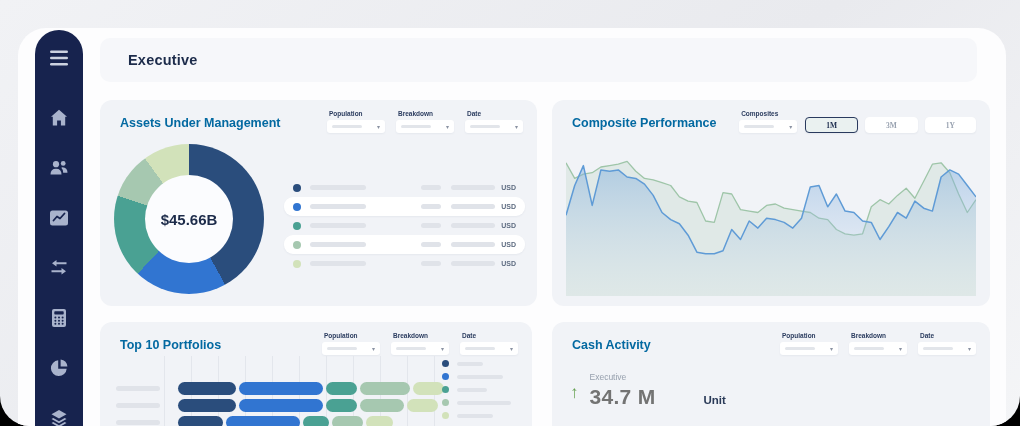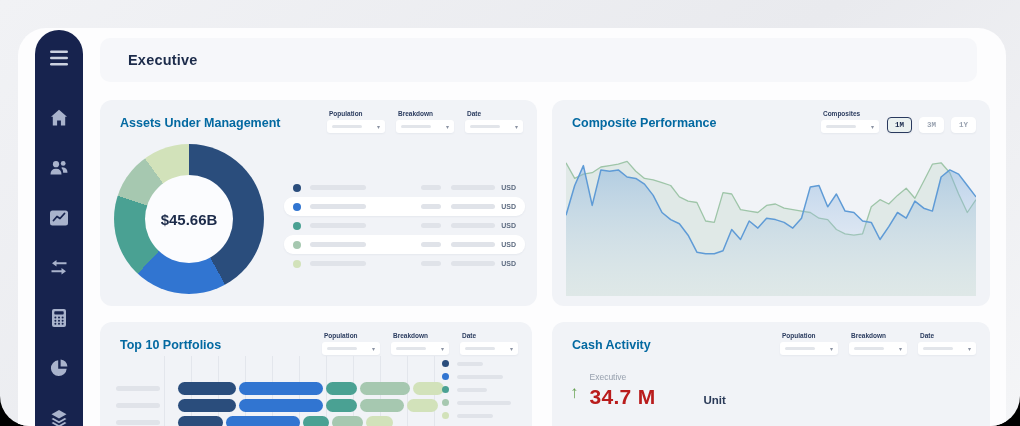--- a/index.html
+++ b/index.html
@@ -64,23 +64,23 @@
   .dot { width:8px; height:8px; border-radius:50%; flex:none; }
   .ph-name { width:56px; height:5px; margin-left:9px; }
   .sp { flex:1; }
   .ph-a { width:20px; height:5px; }
   .ph-b { width:44px; height:5px; margin-left:10px; }
   .cur { font-size:7px; font-weight:bold; color:#5d6b80; margin-left:6px; }
 
   
   .comp-controls { position:absolute; top:10px; right:14px; display:flex;
                    align-items:flex-end; gap:8px; }
-  .rbtn { height:16px; min-width:21px; border-radius:4px; font-family:Liberation Mono, monospace;
+  .rbtn { height:16px; min-width:21px; border-radius:4px; font-family:Liberation Serif, serif;
           font-size:7.5px; font-weight:bold; color:#9aa3b1; background:#fff;
-          border:1px solid #fff; cursor:pointer; padding:0 7px;
+          border:1px solid #fff; cursor:pointer; padding:0 20px;
           box-shadow:0 1px 2px rgba(20,35,80,.05); }
   .rbtn-sel { border:1px solid #2a3a5e; background:#eaf1f0; color:#1b2b4d; }
   .comp-chart { position:absolute; left:14px; top:44px; width:410px; height:152px; }
 
   
   .port-grid { position:absolute; left:64px; top:34px; width:282px; height:116px;
                background-image:repeating-linear-gradient(to right,#e3e6ec 0 1px,transparent 1px 27px); }
   .port-rows { position:absolute; left:16px; top:60px; }
   .prow { display:flex; align-items:center; margin-bottom:4px; }
   .prow-label { width:44px; height:5px; margin-right:18px; }
@@ -88,21 +88,21 @@
   .pseg { height:13px; border-radius:6.5px; display:inline-block; }
   .port-legend { position:absolute; left:342px; top:38px; }
   .pleg-row { display:flex; align-items:center; margin-bottom:6px; }
   .pleg-row .dot { width:7px; height:7px; }
   .pleg-bar { height:4px; margin-left:8px; }
 
   
   .metric { position:absolute; left:18px; top:50px; display:flex; gap:11px; }
   .up-arrow { font-size:17px; font-weight:bold; margin-top:11px; }
   .metric-label { font-size:8.5px; color:#97a0ae; margin-bottom:3px; }
-  .metric-value { font-size:21px; font-weight:bold; color:#b91c1c; letter-spacing:.3px; }
+  .metric-value { font-size:21px; font-weight:bold; color:#737373; letter-spacing:.3px; }
   .metric-unit { font-size:11.5px; font-weight:bold; color:#2a3a58; margin-left:4px;padding-left:44px; }
 </style>
 </head>
 <body>
 
 <div class="surface">
   <div class="app"></div>
 
   <header class="topbar">
     <span class="page-title">Executive</span>

